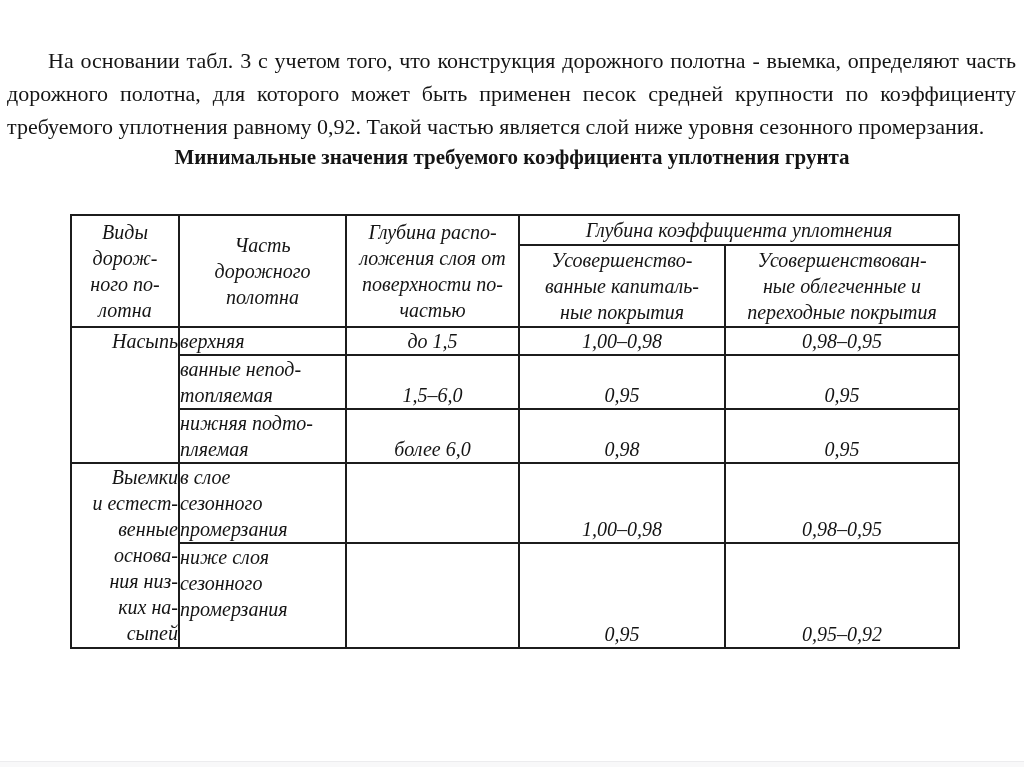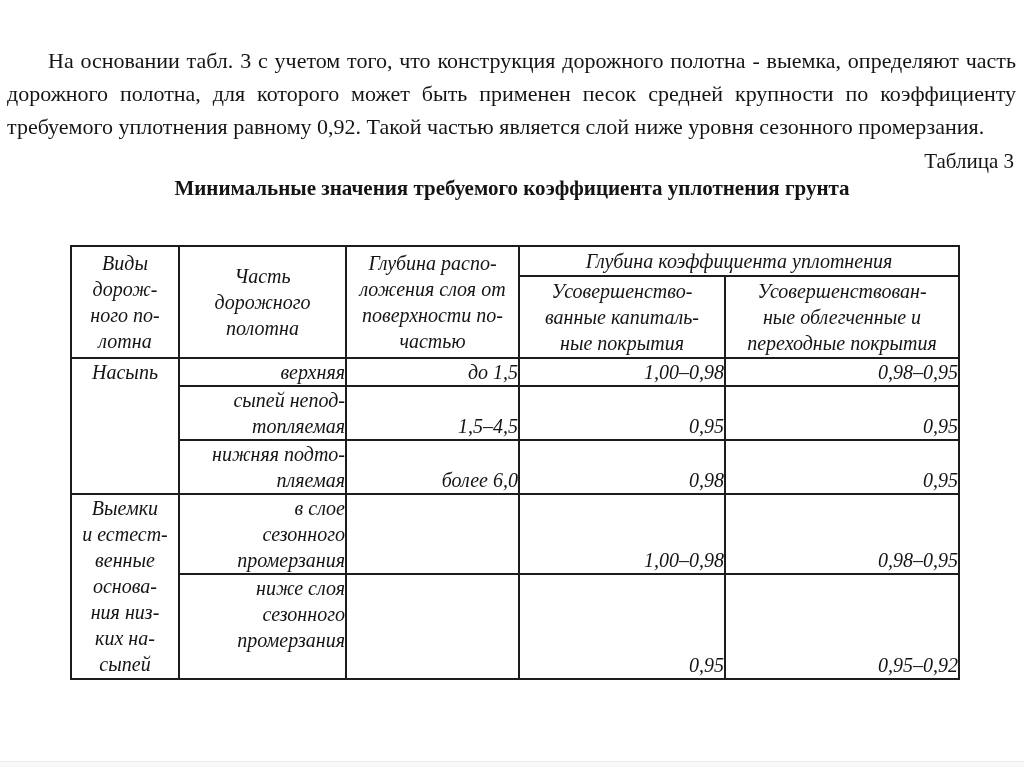--- a/index.html
+++ b/index.html
@@ -54,49 +54,48 @@
   }
   tr.h1 { height: 27px; }
   tr.h2 { height: 80px; }
   tr.r1 { height: 27px; }
   tr.r2 { height: 50px; }
   tr.r3 { height: 50px; }
   tr.r4 { height: 79px; }
   tr.r5 { height: 105px; padding-left: 28px; }
   td.road {
     vertical-align: top;
-    text-align: center;
+    text-align: right;
     padding-top: 1px;
   }
   td.part {
     vertical-align: top;
-    text-align: right;
+    text-align: left;
     padding: 1px 4px 1px 10px;
   }
   td.num {
     vertical-align: bottom;
-    text-align: right;
+    text-align: center;
     padding-bottom: 2px;
   }
   .bottom-strip {
     position: absolute;
     left: 0; bottom: 0;
     width: 100%; height: 6px;
     background: #f8f8f9;
     border-top: 1px solid #ececee;
   }
 </style>
 </head>
 <body>
 
 <div>
 
   <p class="para">На основании табл. 3 с учетом того, что конструкция дорожного полотна - выемка, определяют часть дорожного полотна, для которого может быть применен песок средней крупности по коэффициенту требуемого уплотнения равному 0,92. Такой частью является слой ниже уровня сезонного промерзания.</p>
 
-  <div class="tbl-label">Таблица 3</div>
 
   <div class="tbl-title">Минимальные значения требуемого коэффициента уплотнения грунта</div>
 
   <table class="grid">
     <colgroup>
       <col style="width:108px">
       <col style="width:167px">
       <col style="width:173px">
       <col style="width:206px">
       <col style="width:234px">
@@ -127,23 +126,23 @@
     </thead>
     <tbody>
       <tr class="r1">
         <td class="road" rowspan="3">Насыпь</td>
         <td class="part">верхняя</td>
         <td class="num">до 1,5</td>
         <td class="num">1,00–0,98</td>
         <td class="num">0,98–0,95</td>
       </tr>
       <tr class="r2">
-        <td class="part">сыпей непод-
+        <td class="part">ванные непод-
 топляемая</td>
-        <td class="num">1,5–4,5</td>
+        <td class="num">1,5–6,0</td>
         <td class="num">0,95</td>
         <td class="num">0,95</td>
       </tr>
       <tr class="r3">
         <td class="part">нижняя подто-
 пляемая</td>
         <td class="num">более 6,0</td>
         <td class="num">0,98</td>
         <td class="num">0,95</td>
       </tr>

